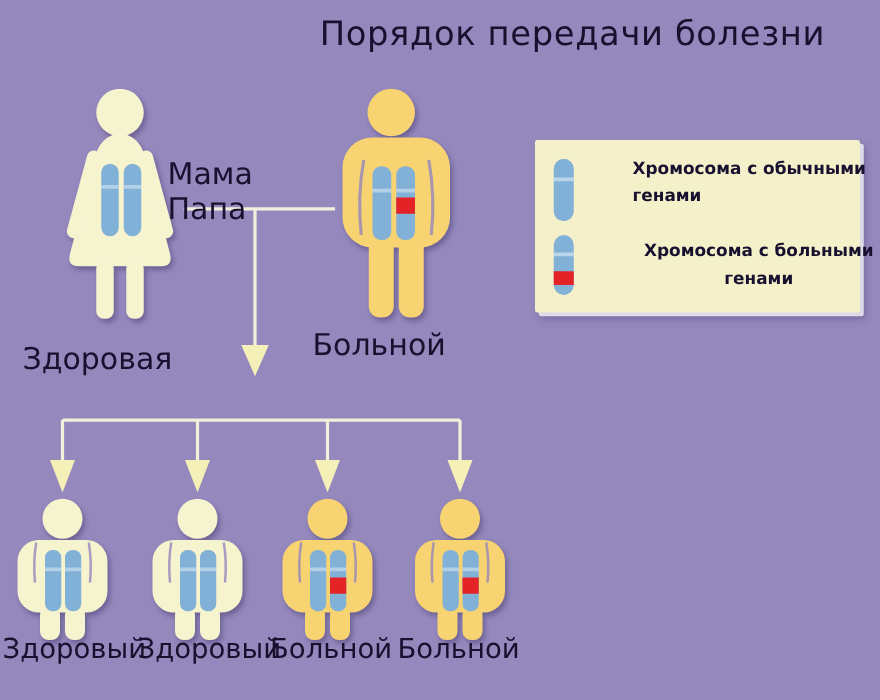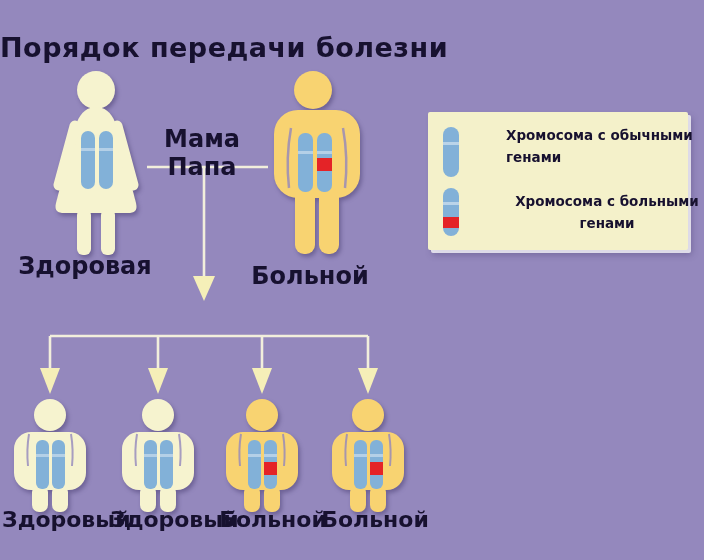--- a/index.html
+++ b/index.html
@@ -2,24 +2,24 @@
 <html><head>
 <meta charset="utf-8">
 <style>
   html,body{margin:0;padding:0;}
   body{font-family:"DejaVu Sans","Liberation Sans",sans-serif;}
   #stage{
     position:relative;width:704px;height:560px;overflow:hidden;
     background:#9488bd;color:#17112f;
   }
   .abs{position:absolute;}
-  .lbl{font-weight:bold;color:#17112f;text-align:center;}
-  #title{left:0;top:12px;width:660px;font-size:27px;font-weight:bold;text-align:left;letter-spacing:.5px;margin-top:20px;}
+  .lbl{font-weight:normal;color:#17112f;text-align:left;}
+  #title{left:0;top:12px;width:660px;font-size:27px;font-weight:normal;text-align:right;letter-spacing:.5px;}
   #connector-label{left:134px;top:125px;width:136px;font-size:24px;}
-  #mother-label{left:18px;top:252px;width:134px;font-size:24px;}
+  #mother-label{left:18px;top:273px;width:134px;font-size:24px;}
   #father-label{left:250px;top:262px;width:120px;font-size:24px;}
   #combos-heading{left:28px;top:296px;width:352px;font-size:24px;}
   .child-label{top:507px;width:114px;font-size:22px;}
   #child-label-0{left:2px;}
   #child-label-1{left:110px;}
   #child-label-2{left:216px;}
   #child-label-3{left:318px;}
   #note{
     left:432px;top:330px;width:268px;
     font-size:21px;font-weight:bold;line-height:1.38;color:#17112f;

